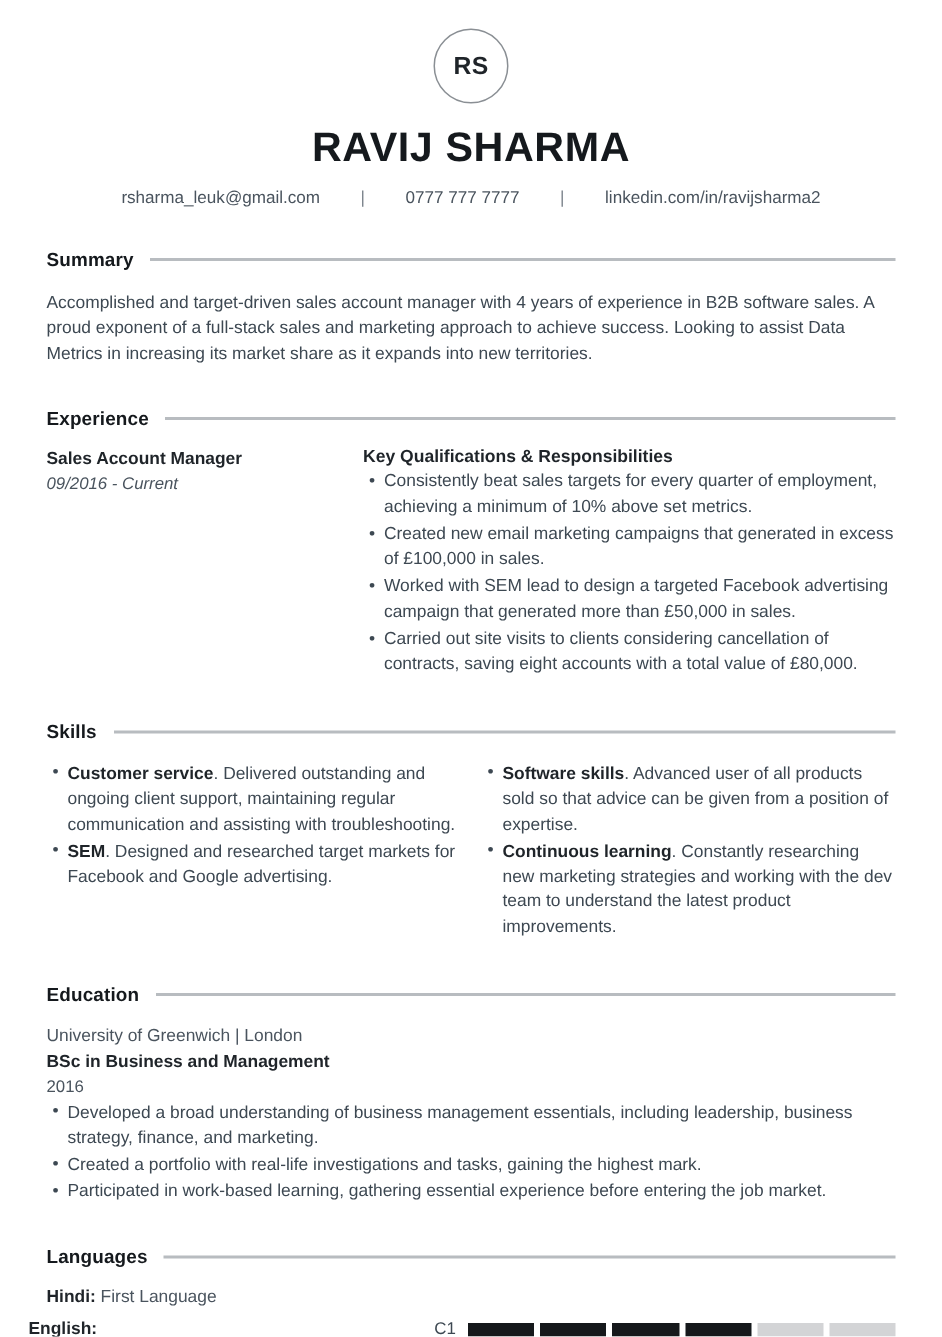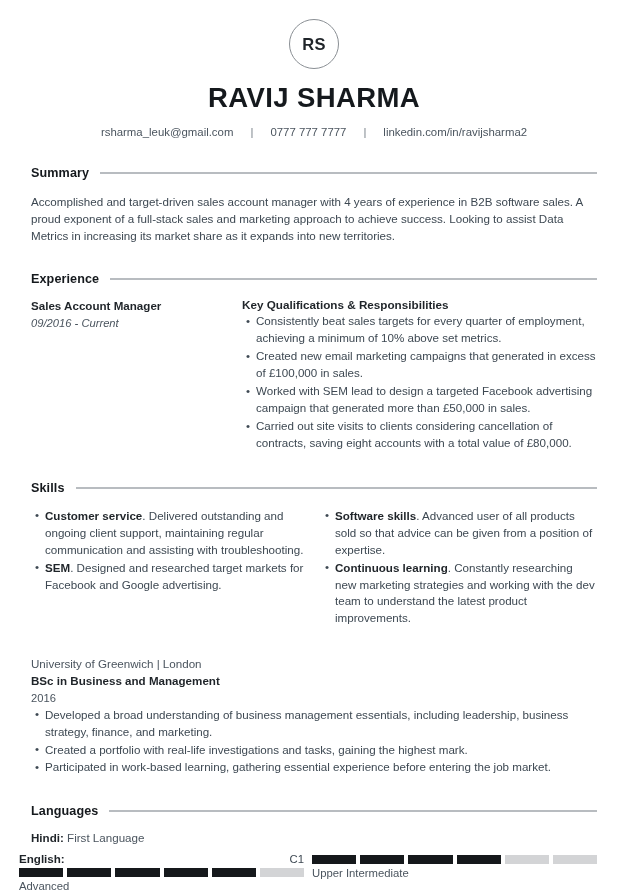--- a/index.html
+++ b/index.html
@@ -28,21 +28,21 @@
   }
   .full-name {
     margin-top: 13px;
     font-size: 27.5px; font-weight: bold; letter-spacing: .4px;
     color: #15191d;
   }
   .contact {
     margin-top: 12px;
     font-size: 11.4px; color: #4a545e;
     display: flex; justify-content: center; align-items: center;
-    gap: 8px;
+    gap: 18px;
   }
   .contact .sep { margin: 0 9px; color: #7b838b; }
 
   
   .section { margin-top: 28px; }
   .sec-head { display: flex; align-items: center; gap: 11px; }
   .sec-title {
     font-size: 12.6px; font-weight: bold; color: #15191d;
     white-space: nowrap; letter-spacing: .1px;
   }
@@ -170,20 +170,24 @@
       <div class="col-right">
         <ul class="bullets" id="skills-right">
             <li><b>Software skills</b><span>. Advanced user of all products sold so that advice can be given from a position of expertise.</span></li>
             <li><b>Continuous learning</b><span>. Constantly researching new marketing strategies and working with the dev team to understand the latest product improvements.</span></li>
           </ul>
       </div>
     </div>
   </div>
 
   <div class="section">
+    <div class="sec-head">
+      <span class="sec-title">Education</span>
+      <span class="sec-rule"></span>
+    </div>
     <div class="edu-block">
       <div class="edu-school">University of Greenwich | London</div>
       <div class="edu-degree">BSc in Business and Management</div>
       <div class="edu-year">2016</div>
       <ul class="bullets edu-bullets" id="edu-bullets">
           <li>Developed a broad understanding of business management essentials, including leadership, business strategy, finance, and marketing.</li>
           <li>Created a portfolio with real-life investigations and tasks, gaining the highest mark.</li>
           <li>Participated in work-based learning, gathering essential experience before entering the job market.</li>
         </ul>
     </div>

